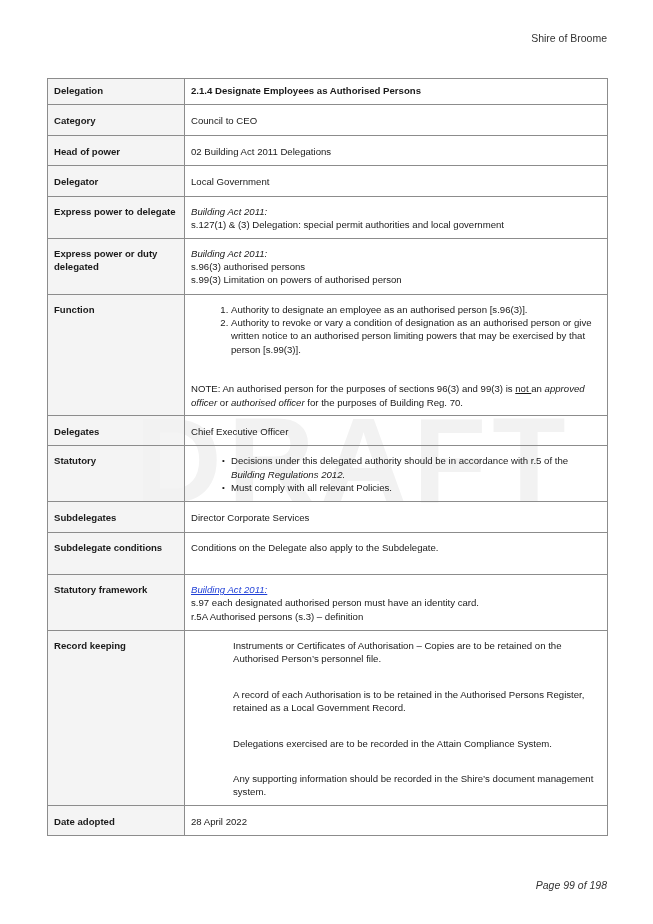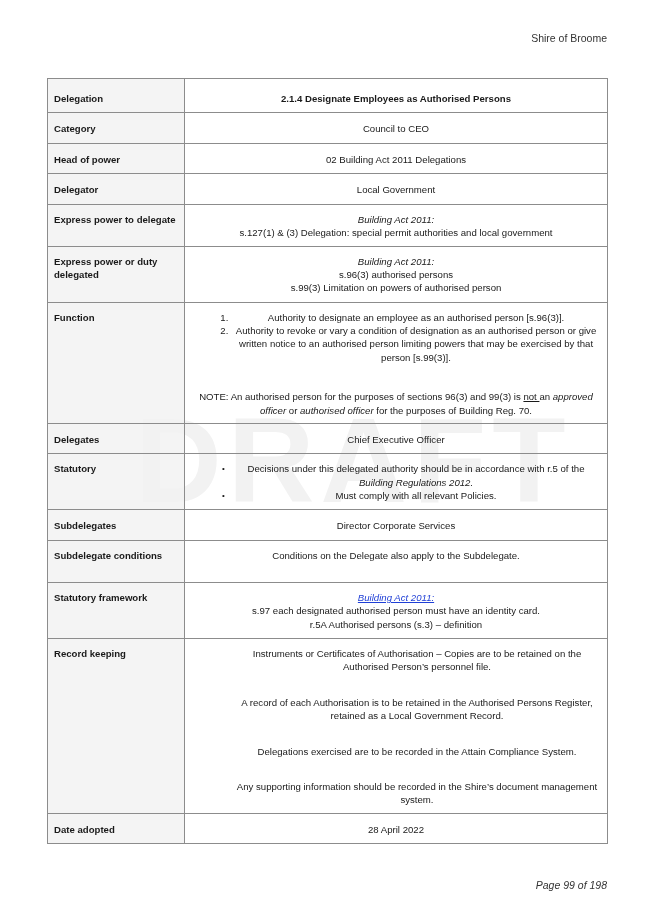--- a/index.html
+++ b/index.html
@@ -6,22 +6,22 @@
   body { width:653px; height:924px; position:relative; overflow:hidden;
          font-family:"Liberation Sans", sans-serif; color:#1a1a1a; }
   .header { position:absolute; top:32px; right:46px; font-size:10.5px; color:#333; }
   .footer { position:absolute; top:879px; right:46px; font-size:10.5px; color:#333;font-style:italic; }
   .watermark { position:absolute; left:135px; top:400px; font-size:120px; font-weight:bold;
                color:#f2f2f2; letter-spacing:6px; z-index:0; line-height:1; pointer-events:none; }
   table { position:absolute; top:78px; left:47px; width:561px; border-collapse:collapse;
           font-size:9.6px; line-height:13.4px; z-index:1; }
   td { border:1px solid #8c8c8c; vertical-align:top; padding:0; }
   td.label { width:124px; background:rgba(242,242,242,0.85); font-weight:bold; padding:8px 6px 6px 6px; }
-  td.value { padding:8px 6px 6px 6px; background:transparent;text-align:center; }
-  .r-delegation td { height:13px; padding-top:13px; padding-bottom:7px; }
+  td.value { padding:8px 6px 6px 6px; background:transparent; }
+  .r-delegation td { height:13px; padding-top:5px; padding-bottom:7px; }
   .r-std td { height:13px; padding-top:9px; padding-bottom:7px; }
   .r-two td { height:27px;margin-left:34px; }
   .r-three td { height:41px; }
   .title { font-weight:bold; }
   .it { font-style:italic; }
   ol { margin:0; padding-left:40px; }
   ul { margin:0; padding-left:40px; list-style:none; }
   ul li { position:relative; }
   ul li:before { content:"\2022"; position:absolute; left:-9px; font-size:8px; }
   .note { margin-top:26px; }

